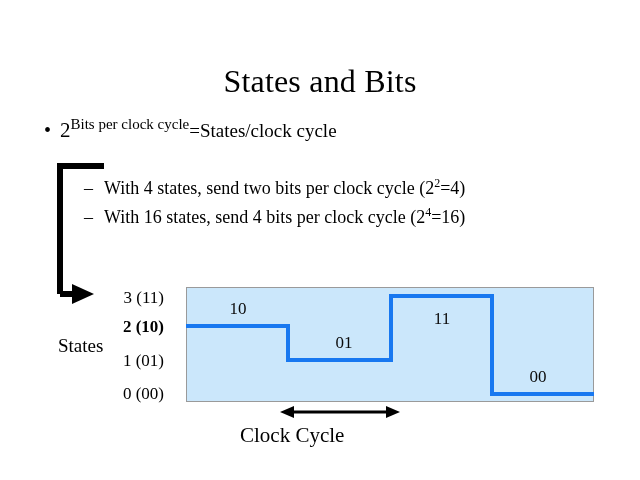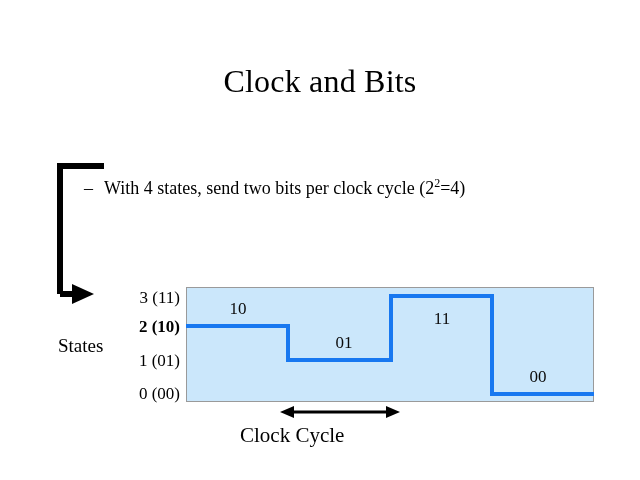--- a/index.html
+++ b/index.html
@@ -113,21 +113,21 @@
 
   .ylabels {
     position: absolute;
     left: 96px;
     top: 287px;
     width: 84px;
     height: 118px;
   }
   .ylab {
     position: absolute;
-    right: 0;
+    right: 16px;
     text-align: center;
     font-size: 17px;
     line-height: 17px;
     white-space: nowrap;
   }
   .ylab.l3 { top: 2px; }
   .ylab.l2 { top: 31px; font-weight: bold; }
   .ylab.l1 { top: 65px; }
   .ylab.l0 { top: 98px; }
 
@@ -169,35 +169,41 @@
     font-size: 21px;
     line-height: 24px;
     white-space: nowrap;
   }
 </style>
 </head>
 <body>
 
 <div id="slide">
 
-  <div class="title">Clock and Bits</div>
-
+  <div class="title">States and Bits</div>
+
+  <div class="bullet1">
+    <span class="dot">•</span><span class="base">2</span><span class="supexp">Bits per clock cycle</span><span class="tail">=States/clock cycle</span>
+  </div>
 
   <div class="elbow">
     <svg width="70" height="145" viewBox="0 0 70 145" xmlns="http://www.w3.org/2000/svg">
       <path d="M 52 6 L 8 6 L 8 134" stroke="#000000" stroke-width="6" fill="none" stroke-linecap="butt" stroke-linejoin="miter"></path>
       <path d="M 8 134 L 22 134" stroke="#000000" stroke-width="6" fill="none"></path>
       <polygon points="20,124 42,134 20,144" fill="#000000"></polygon>
     </svg>
   </div>
 
   <div class="sublist">
     <div class="subitem">
       <span class="dash">–</span><span>With 4 states, send two bits per clock cycle (2</span><sup class="sm">2</sup><span>=4)</span>
     </div>
+    <div class="subitem">
+      <span class="dash">–</span><span>With 16 states, send 4 bits per clock cycle (2</span><sup class="sm">4</sup><span>=16)</span>
+    </div>
   </div>
 
   <div class="states-label">States</div>
 
   <div class="ylabels">
     <div class="ylab l3">3 (11)</div>
     <div class="ylab l2">2 (10)</div>
     <div class="ylab l1">1 (01)</div>
     <div class="ylab l0">0 (00)</div>
   </div>

